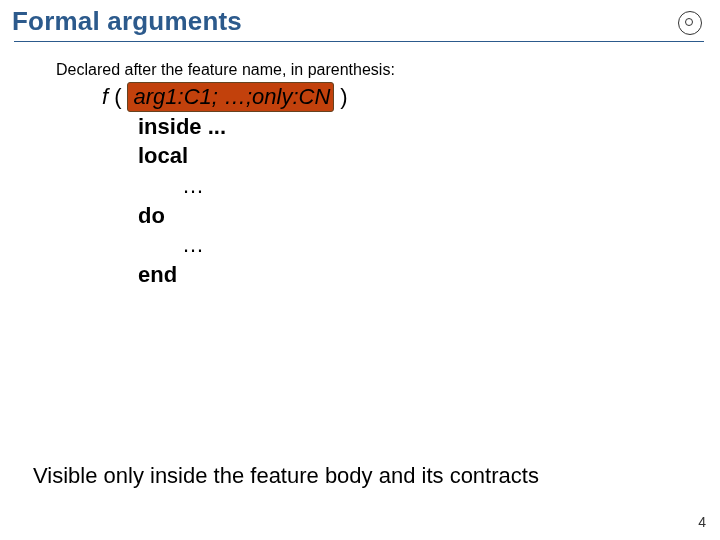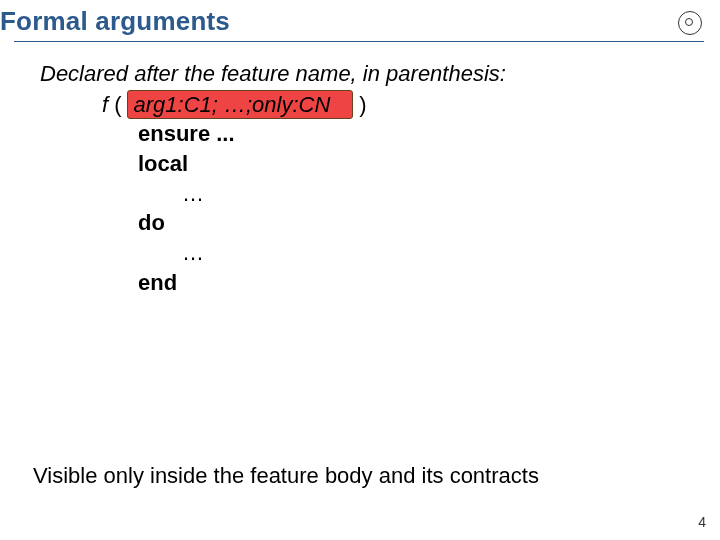--- a/index.html
+++ b/index.html
@@ -15,21 +15,21 @@
   }
   .slide {
     position: relative;
     width: 720px;
     height: 540px;
   }
   .title-row {
     display: flex;
     align-items: flex-end;
     justify-content: space-between;
-    padding: 6px 18px 0 0;
+    padding: 6px 18px 0 12px;
   }
   .title {
     font-size: 26px;
     font-weight: bold;
     color: #2c5a8c;
     letter-spacing: 0.2px;
   }
   .logo {
     width: 22px;
     height: 22px;
@@ -45,48 +45,47 @@
     width: 6px; height: 6px;
     border: 1.2px solid #333;
     border-radius: 50%;
   }
   .rule {
     margin: 4px 16px 0 14px;
     border: none;
     border-top: 1.5px solid #2c5a8c;
   }
   .body-text {
-    font-size: 22px;
+    font-size: 16px;
     line-height: 1.25;
-    padding: 18px 22px 0 40px;
-    font-style: italic;
+    padding: 18px 22px 0 56px;
   }
   .feature-kw {
     font-weight: bold;
   }
   .code-block {
     padding-left: 66px;
     padding-top: 2px;
     font-size: 22px;
     line-height: 1.35;
   }
   .code-line {
     white-space: pre;
   }
   .sig-line {
     display: flex;
     align-items: center;
     gap: 6px;
   }
   .it { font-style: italic; }
   .args-hl {
-    background: #ef4444;
+    background: #c2410c;
     border: 1.5px solid #654321;
     border-radius: 3px;
-    padding: 0 22px 0 5px;
+    padding: 0 3px 0 5px;
     display: inline-flex;
     align-items: flex-end;
     gap: 0;
     line-height: 1.25;
   }
   .args-hl .seg {
     font-style: italic;
   }
   .indent1 { padding-left: 72px; }
   .indent2 { padding-left: 116px; }
@@ -131,21 +130,21 @@
         <span class="seg"> : </span>
         <span class="seg">C1</span>
         <span class="seg"> ; …; </span>
         <span class="seg">only</span>
         <span class="seg"> : </span>
         <span class="seg">CN</span>
       </span>
       <span> )</span>
     </div>
 
-    <div class="code-line indent1"><span class="kw">ensure ...</span></div>
+    <div class="code-line indent1"><span class="kw">inside ...</span></div>
     <div class="code-line indent1"><span class="kw">local</span></div>
     <div class="code-line indent2">…</div>
     <div class="code-line indent1"><span class="kw">do</span></div>
     <div class="code-line indent2">…</div>
     <div class="code-line indent1"><span class="kw">end</span></div>
   </div>
 
   <div class="closing">Visible only inside the feature body and its contracts</div>
 
   <div class="pagenum">4</div>

